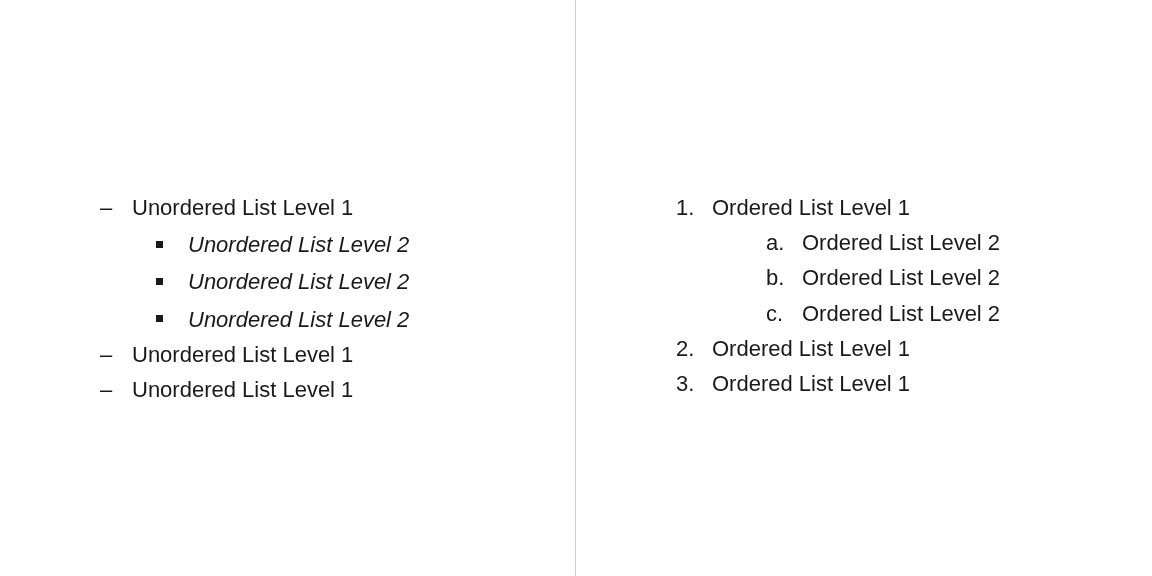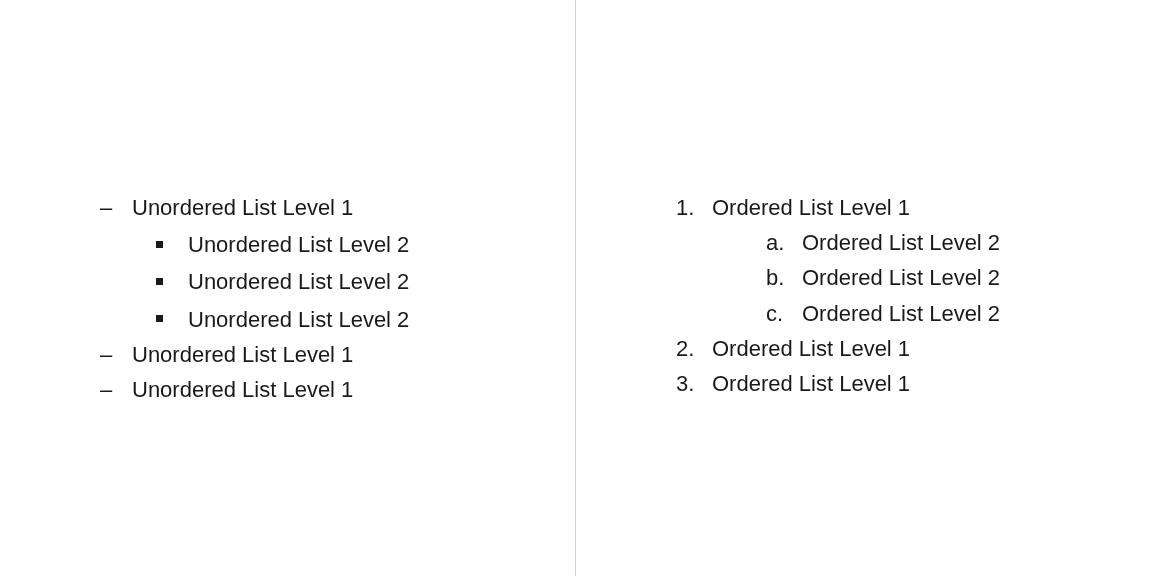--- a/index.html
+++ b/index.html
@@ -55,20 +55,21 @@
       width: 36px;
     }
     .bullet.letter {
       width: 36px;
     }
     .nested {
       padding-left: 56px;
     }
     .nested .list-item {
       margin-top: 2px;
+      font-style: italic;
     }
     .ordered-nested {
       padding-left: 90px;
     }
   </style>
 </head>
 <body>
 
 <div class="column left">
   <div class="list-level-1">

